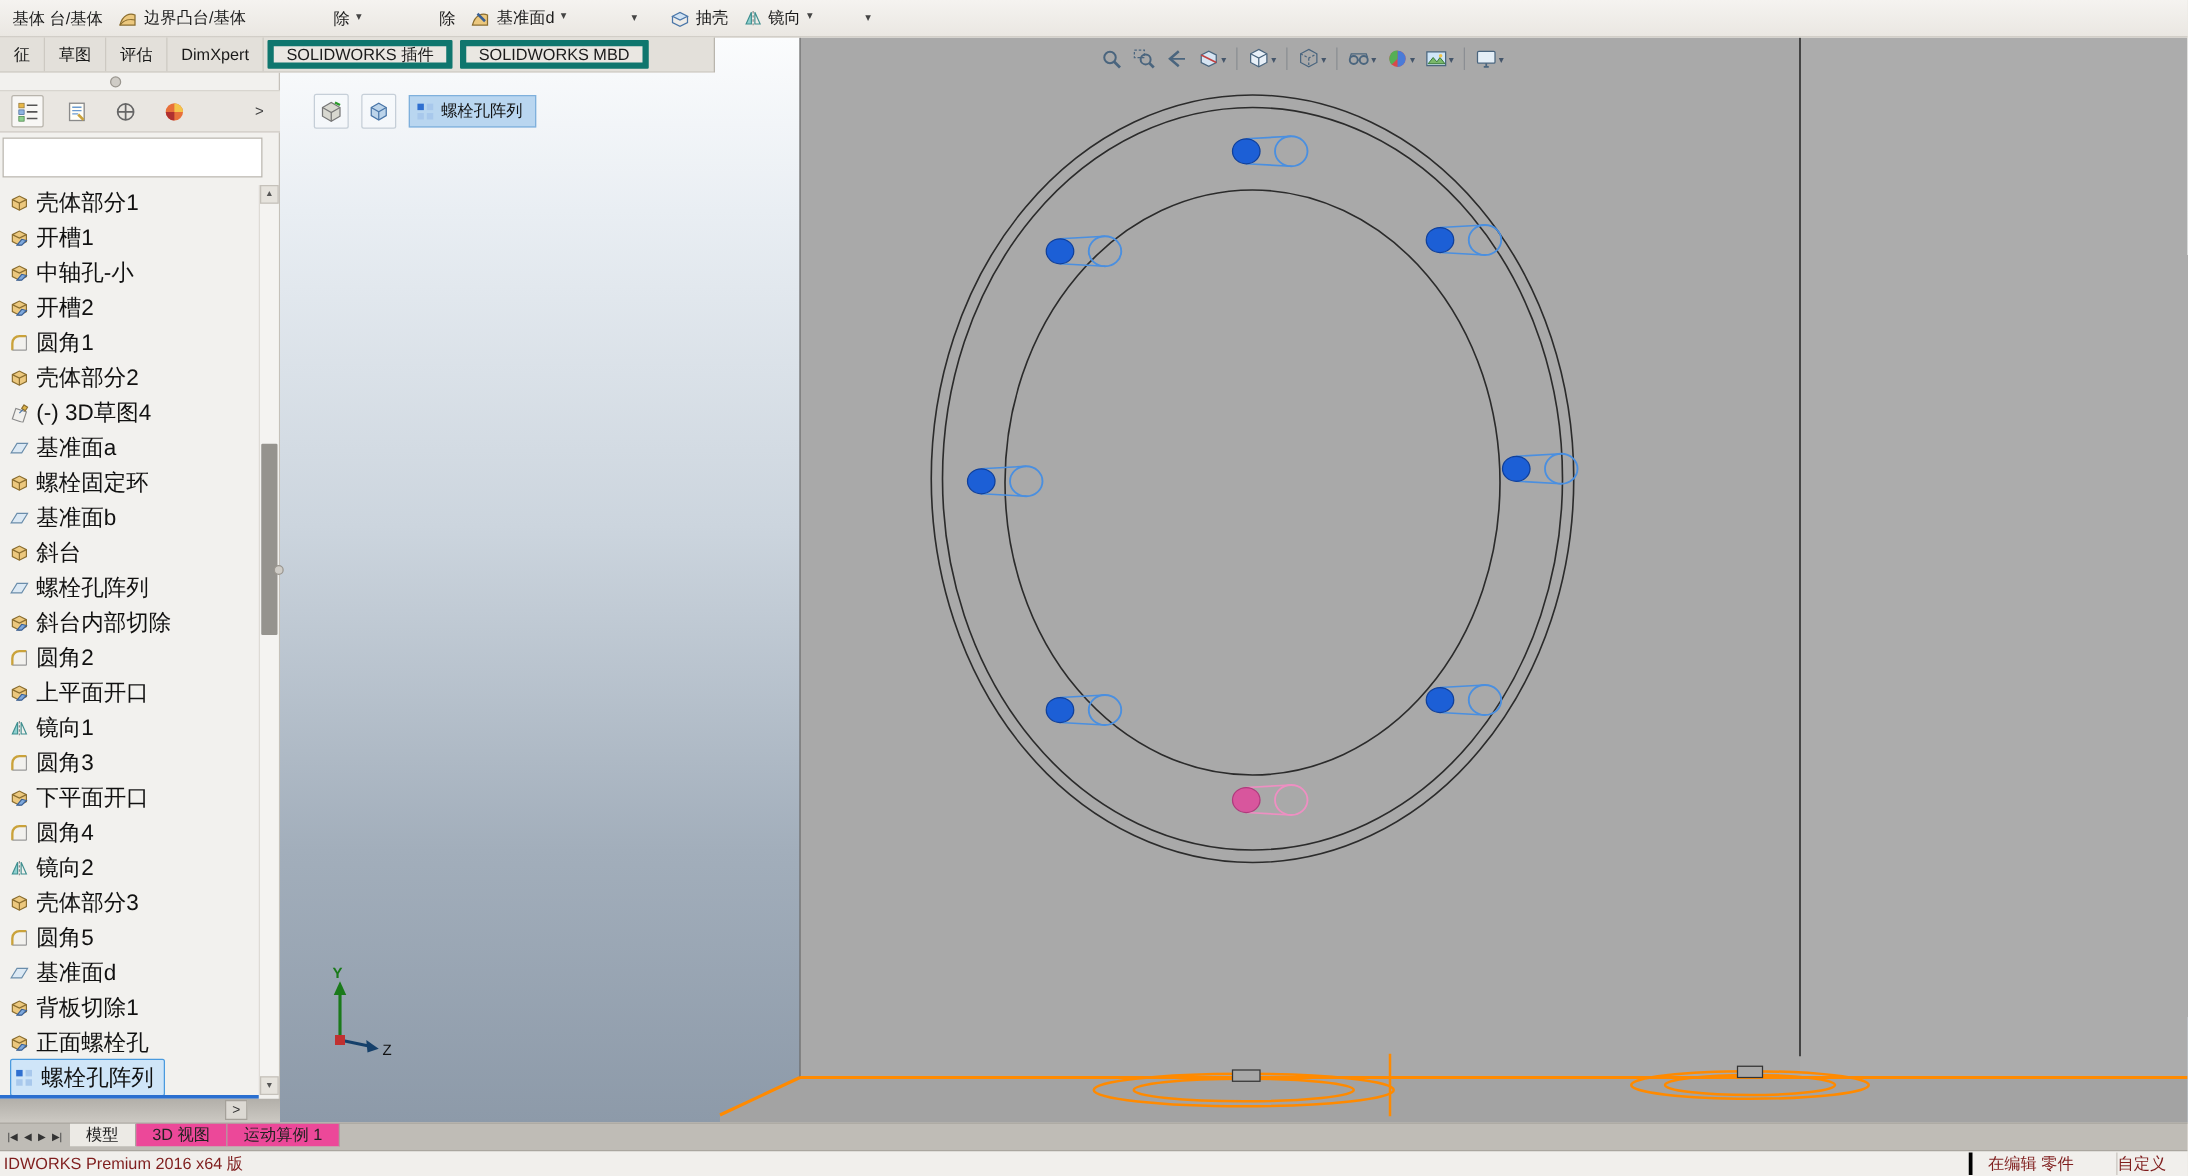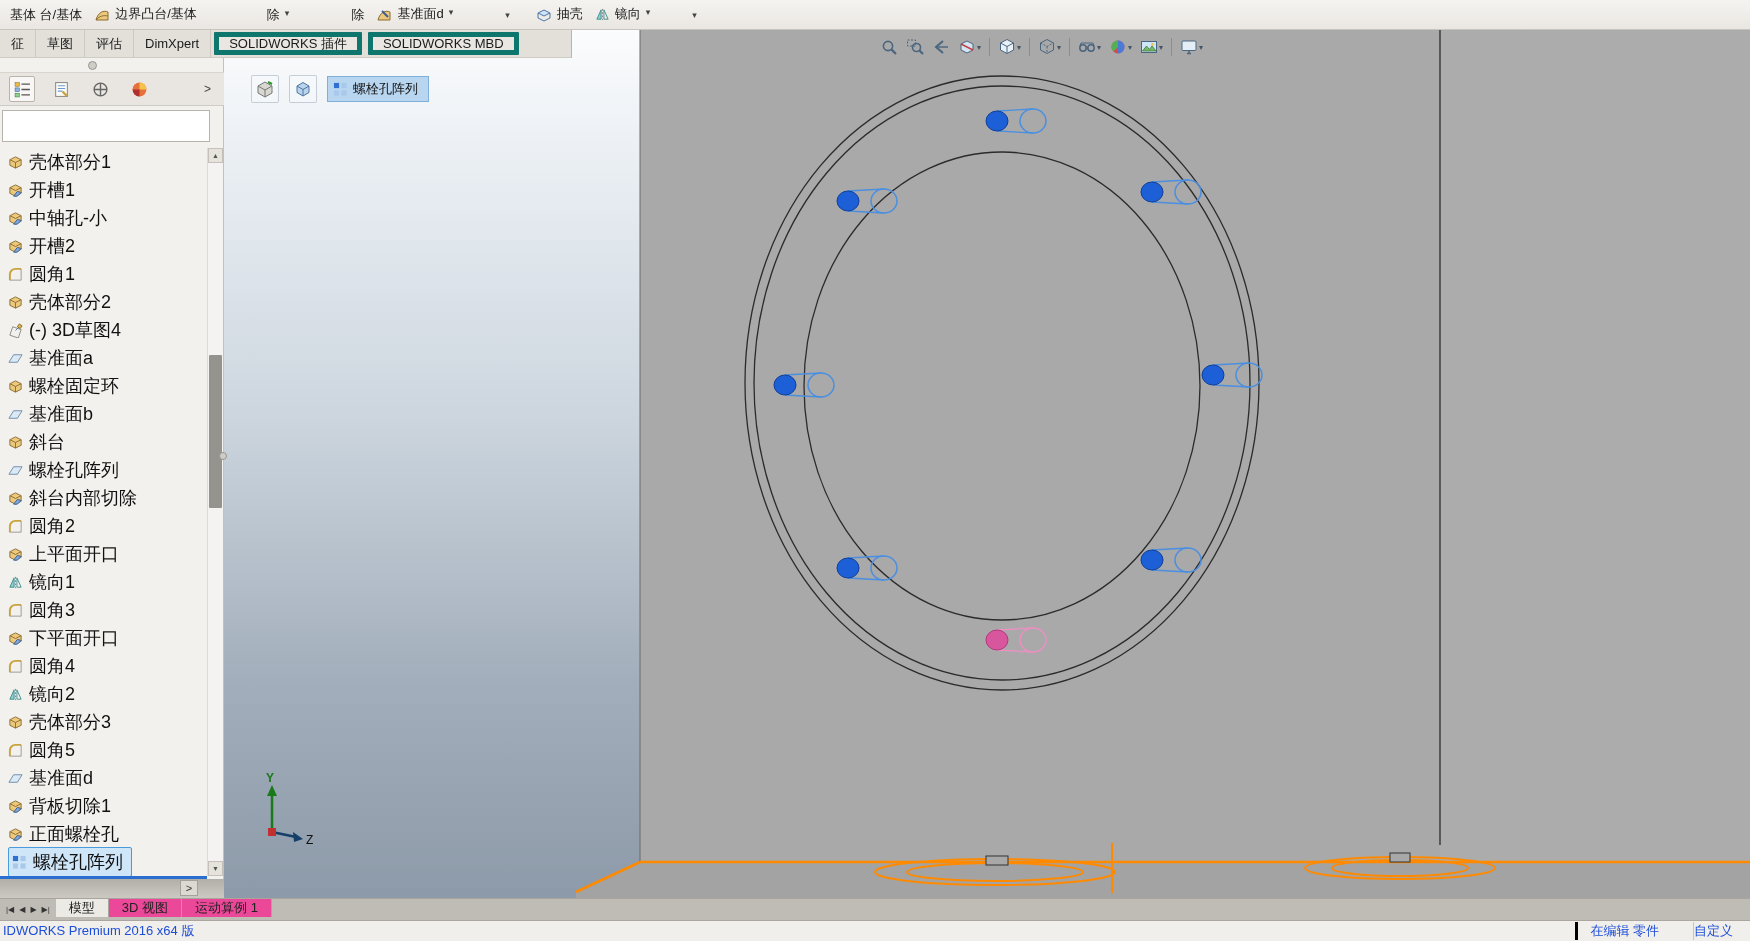--- a/index.html
+++ b/index.html
@@ -77,21 +77,21 @@
   #sheet-nav{display:flex;align-items:center;padding:0 5px;gap:3px;color:#333;font-size:8px}
   #sheet-nav span{padding:0 1px}
   #bottom-tabs{display:flex;align-items:flex-start}
   .btab{display:flex;align-items:center;padding:0 13px;background:#ec4899;border-right:1px solid #a9a59e;
     font-size:13px;color:#222;white-space:nowrap}
   .btab.active{background:#eceae5}
   .bb-fill{flex:1}
 
   
   #status-bar{position:absolute;left:0;top:920px;width:1750px;height:21px;background:#f1efec;
-    border-top:1px solid #aaa69f;display:flex;align-items:center;font-size:13px;color:#1d4ed8;padding:0 3px;z-index:8}
+    border-top:1px solid #aaa69f;display:flex;align-items:center;font-size:13px;color:#7f1d1d;padding:0 3px;z-index:8}
   .sb-right{margin-left:auto;padding:0 34px 0 12px;border-left:3px solid #000000;white-space:nowrap}
   .sb-custom{padding-left:0;border-left:1px solid #c9c5be;width:54px;overflow:hidden;white-space:nowrap}
 </style>
 </head>
 <body>
 
 <div id="command-toolbar">
     <div class="tb-item">
       <span class="tb-label">基体 台/基体</span>
     </div>

